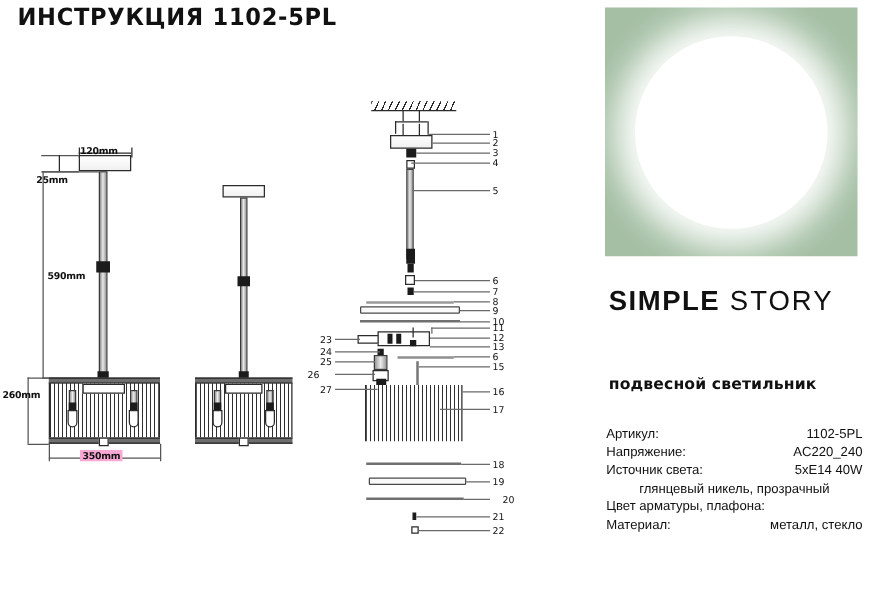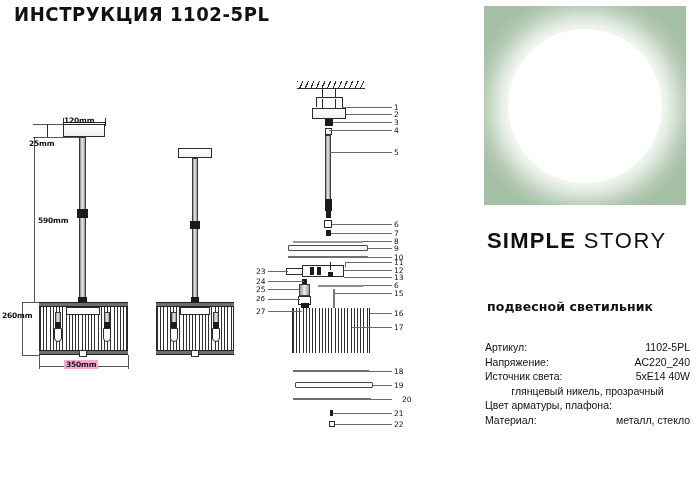--- a/index.html
+++ b/index.html
@@ -319,21 +319,21 @@
     <div class="lead" style="left:268px; top:271px; width:20px;"></div>
     <div class="callout" style="left:256px; top:267px;">23</div>
 
     <div class="lead" style="left:268px; top:281px; width:36px;"></div>
     <div class="callout" style="left:256px; top:277px;">24</div>
 
     <div class="lead" style="left:268px; top:289px; width:32px;"></div>
     <div class="callout" style="left:256px; top:285px;">25</div>
 
     <div class="lead" style="left:268px; top:299px; width:32px;"></div>
-    <div class="callout" style="left:256px; top:295px;font-family:Liberation Mono, monospace;">26</div>
+    <div class="callout" style="left:246px; top:295px;">26</div>
 
     <div class="lead" style="left:268px; top:311px; width:34px;"></div>
     <div class="callout" style="left:256px; top:307px;">27</div>
   </div>
 
   <div class="rpanel">
 
     <div class="logo-tile">
       <div class="logo-circle"></div>
     </div>

